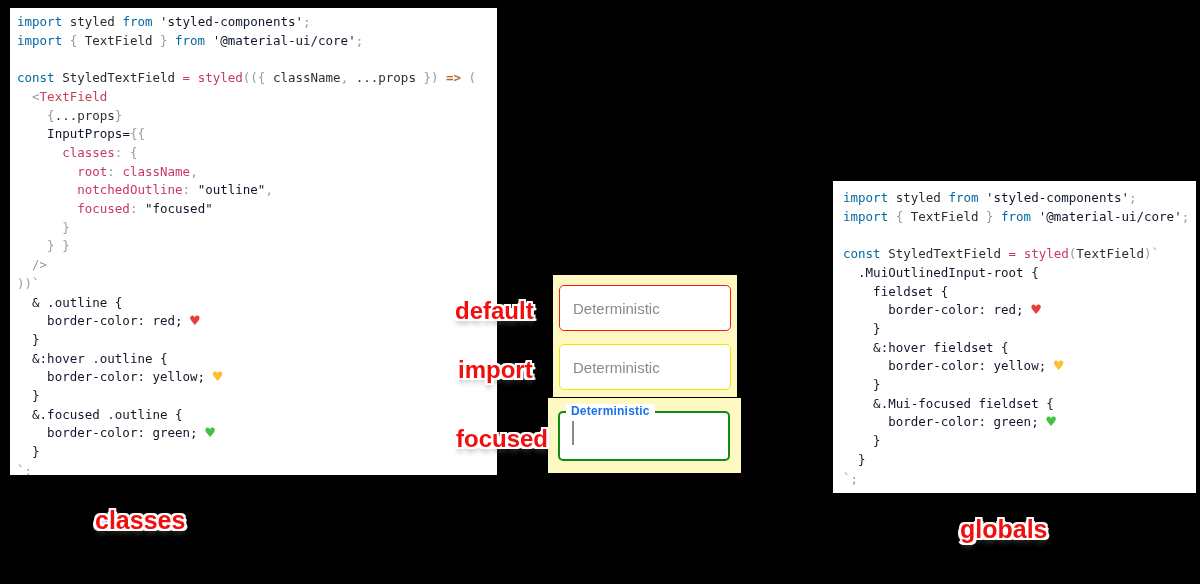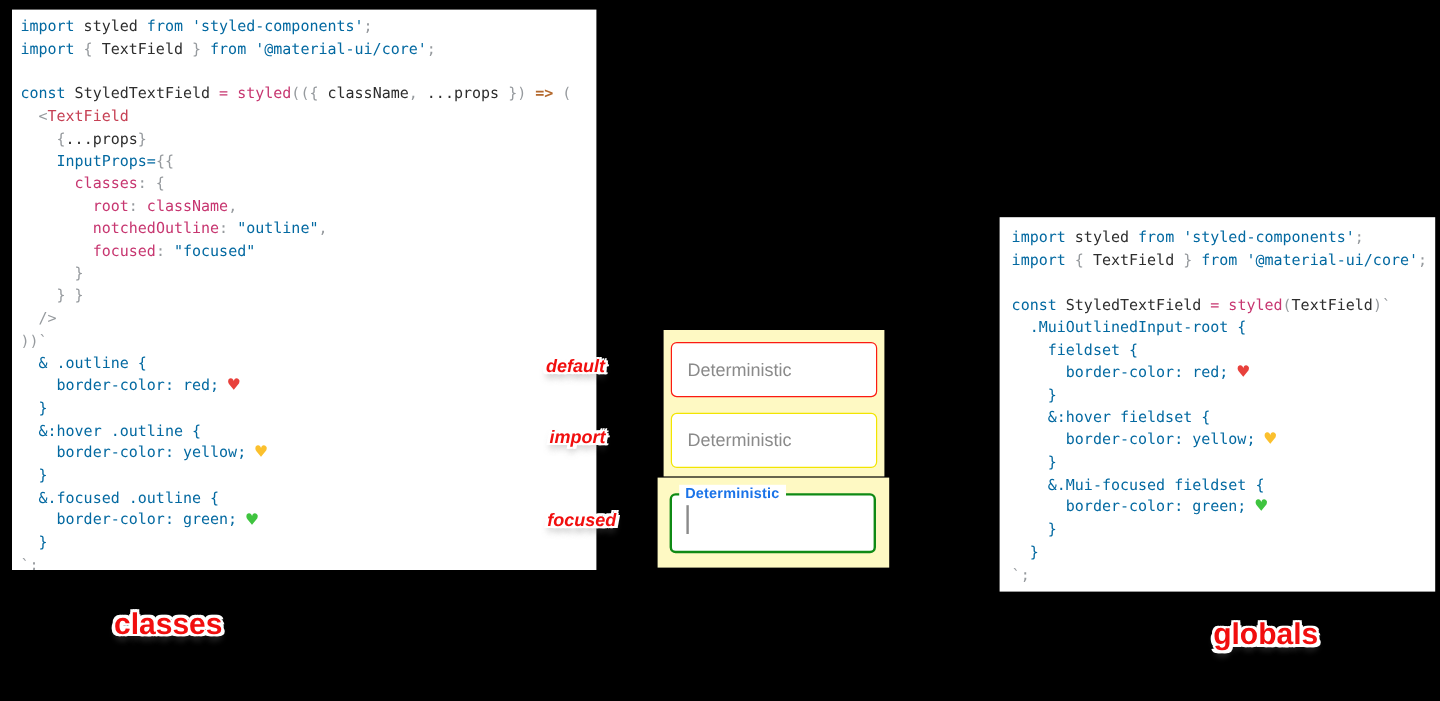--- a/index.html
+++ b/index.html
@@ -8,45 +8,45 @@
 
   
   .code-panel{position:absolute;background:#fff;box-sizing:border-box;
       font-family:"DejaVu Sans Mono",monospace;font-size:12.5px;line-height:18.7px;
       white-space:pre;color:#2d2d2d;overflow:hidden;}
   #left-code{left:10px;top:8px;width:487px;height:467px;padding:5px 0 0 7px;}
   #right-code{left:833px;top:181px;width:363px;height:312px;padding:8px 0 0 10px;}
   .code-line{white-space:pre;}
   .tok-kw{color:#0369a1;}
   .tok-id{color:#2d2d2d;}
-  .tok-st{color:#0369a1;}
+  .tok-st{color:#0f172a;}
   .tok-pr{color:#c73670;}
   .tok-pu{color:#969a9e;}
   .tok-ar{color:#b4692d;font-weight:bold;}
   .tok-tg{color:#c64054;}
   .tok-hr,.tok-hy,.tok-hg{font-size:16px;vertical-align:-1px;line-height:0;}
   .tok-hr{color:#e8413c;}
   .tok-hy{color:#fbc02d;}
   .tok-hg{color:#3fc43f;}
 
   
   .outline-label{position:absolute;font-weight:bold;color:#f10e0e;
     text-shadow:
       -2px -2px 0 #fff, 0 -2px 0 #fff, 2px -2px 0 #fff,
       -2px  0   0 #fff, 2px  0   0 #fff,
       -2px  2px 0 #fff, 0  2px 0 #fff, 2px 2px 0 #fff,
       -3px  2px 0 #fff, 3px 2px 0 #fff,
        0 5px 5px rgba(110,110,110,.55);}
-  .state-label{font-size:15px;font-style:italic;}
+  .state-label{font-size:24px;}
   #label-default{left:455px;top:297px;}
   #label-hover{left:458px;top:356px;}
   #label-focused{left:456px;top:425px;}
   .caption-label{font-size:25px;}
   #label-classes{left:95px;top:506px;}
-  #label-globals{left:966px;top:515px;padding-left:45px;}
+  #label-globals{left:915px;top:515px;padding-left:45px;}
 
   
   .card{position:absolute;background:#fef9c3;}
   #card-a{left:553px;top:275px;width:184px;height:122px;}
   #card-b{left:548px;top:398px;width:193px;height:75px;}
 
   .mui-input{position:absolute;box-sizing:border-box;border-radius:5px;background:#fff;
       font-family:"Liberation Sans",sans-serif;font-size:15px;color:#8a8a8a;
       padding:0 0 0 13px;outline:none;}
   .mui-input::placeholder{color:#8a8a8a;opacity:1;}

